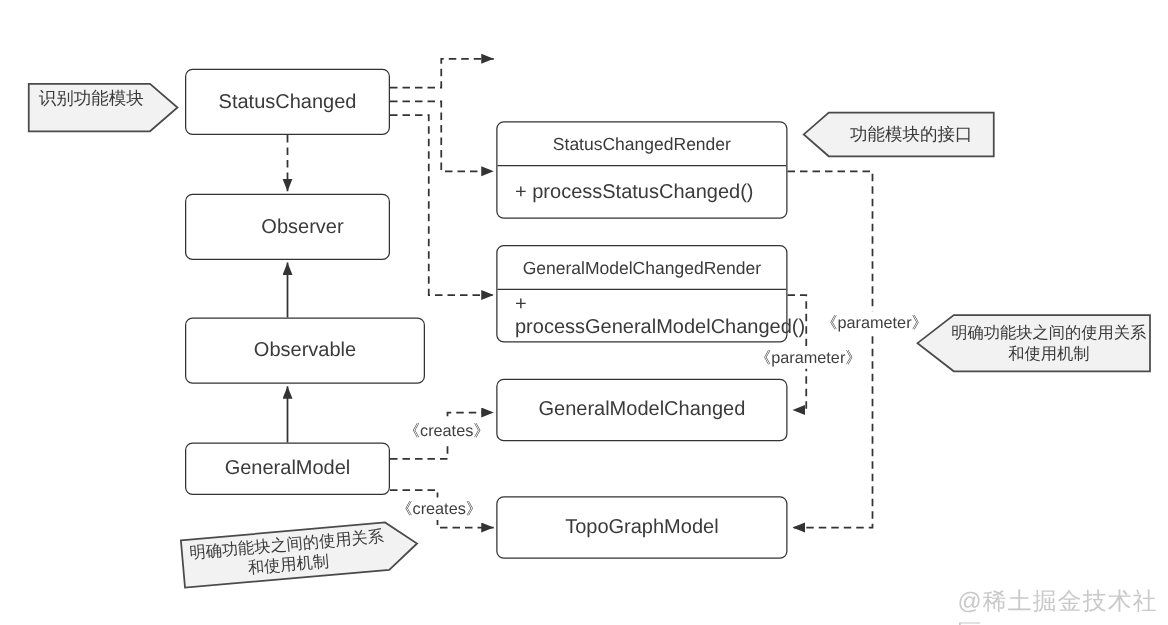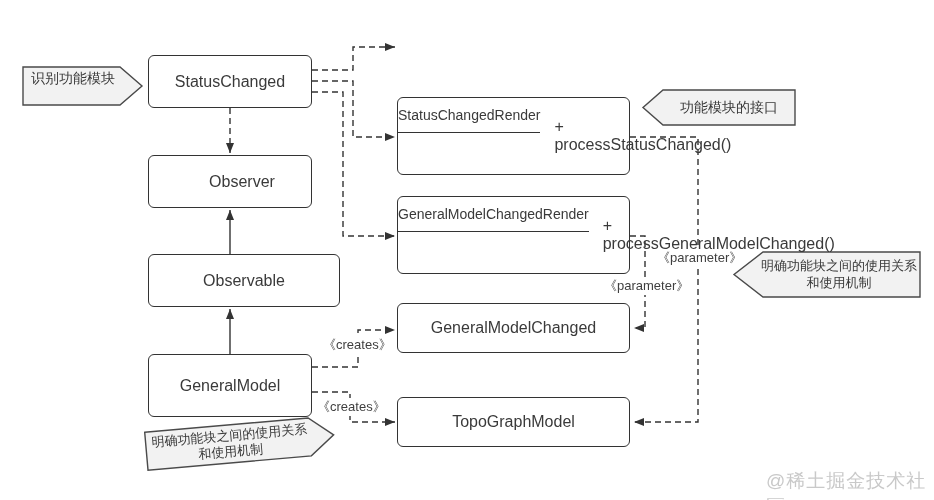--- a/index.html
+++ b/index.html
@@ -7,21 +7,21 @@
   .canvas { position:relative; width:934px; height:500px; background:#ffffff; overflow:hidden; }
   .edges { position:absolute; left:0; top:0; z-index:1; }
   .edges path.dash { fill:none; stroke:#333333; stroke-width:1.4; stroke-dasharray:6 4; }
   .edges path.solid { fill:none; stroke:#333333; stroke-width:1.4; }
   .edges polygon.callout { fill:#f2f2f2; stroke:#4a4a4a; stroke-width:1.4; }
 
   .node { position:absolute; z-index:2; background:#ffffff; border:1.5px solid #333333;
           border-radius:6px; display:flex; align-items:center; justify-content:center;
           font-size:16px; color:#3a3a3a; }
   .classnode { position:absolute; z-index:2; background:#ffffff; border:1.5px solid #333333;
-               border-radius:6px; color:#3a3a3a; display:flex; flex-direction:row; }
+               border-radius:6px; color:#3a3a3a; display:flex; flex-direction:column; }
   .classhead { height:35px; border-bottom:1.5px solid #333333; display:flex;
                align-items:center; justify-content:center; font-size:14px; }
   .classbody { flex:1; display:flex; align-items:center; font-size:16px; padding-left:14px; }
 
   .callout-text { position:absolute; z-index:3; display:flex; flex-direction:column;
                   align-items:center; justify-content:center; text-align:center;
                   color:#3a3a3a; font-size:14px; line-height:1.25; }
   .callout-text.small { font-size:13px; }
   .edge-label { position:absolute; z-index:3; background:#ffffff; color:#3f3f3f;
                 font-size:13px; text-align:center; padding:0 2px; }
@@ -65,21 +65,21 @@
   </div>
 
   <div class="node" style="left:148px; top:155px; width:164px; height:53px;padding-left:24px;">
     <span>Observer</span>
   </div>
 
   <div class="node" style="left:148px; top:254px; width:192px; height:53px;">
     <span>Observable</span>
   </div>
 
-  <div class="node" style="left:148px; top:354px; width:164px; height:63px;">
+  <div class="node" style="left:148px; top:354px; width:164px; height:42px;">
     <span>GeneralModel</span>
   </div>
 
 
   <div class="classnode" style="left:397px; top:97px; width:233px; height:78px;">
     <div class="classhead">StatusChangedRender</div>
     <div class="classbody">+ processStatusChanged()</div>
   </div>
 
   <div class="classnode" style="left:397px; top:196px; width:233px; height:78px;">

